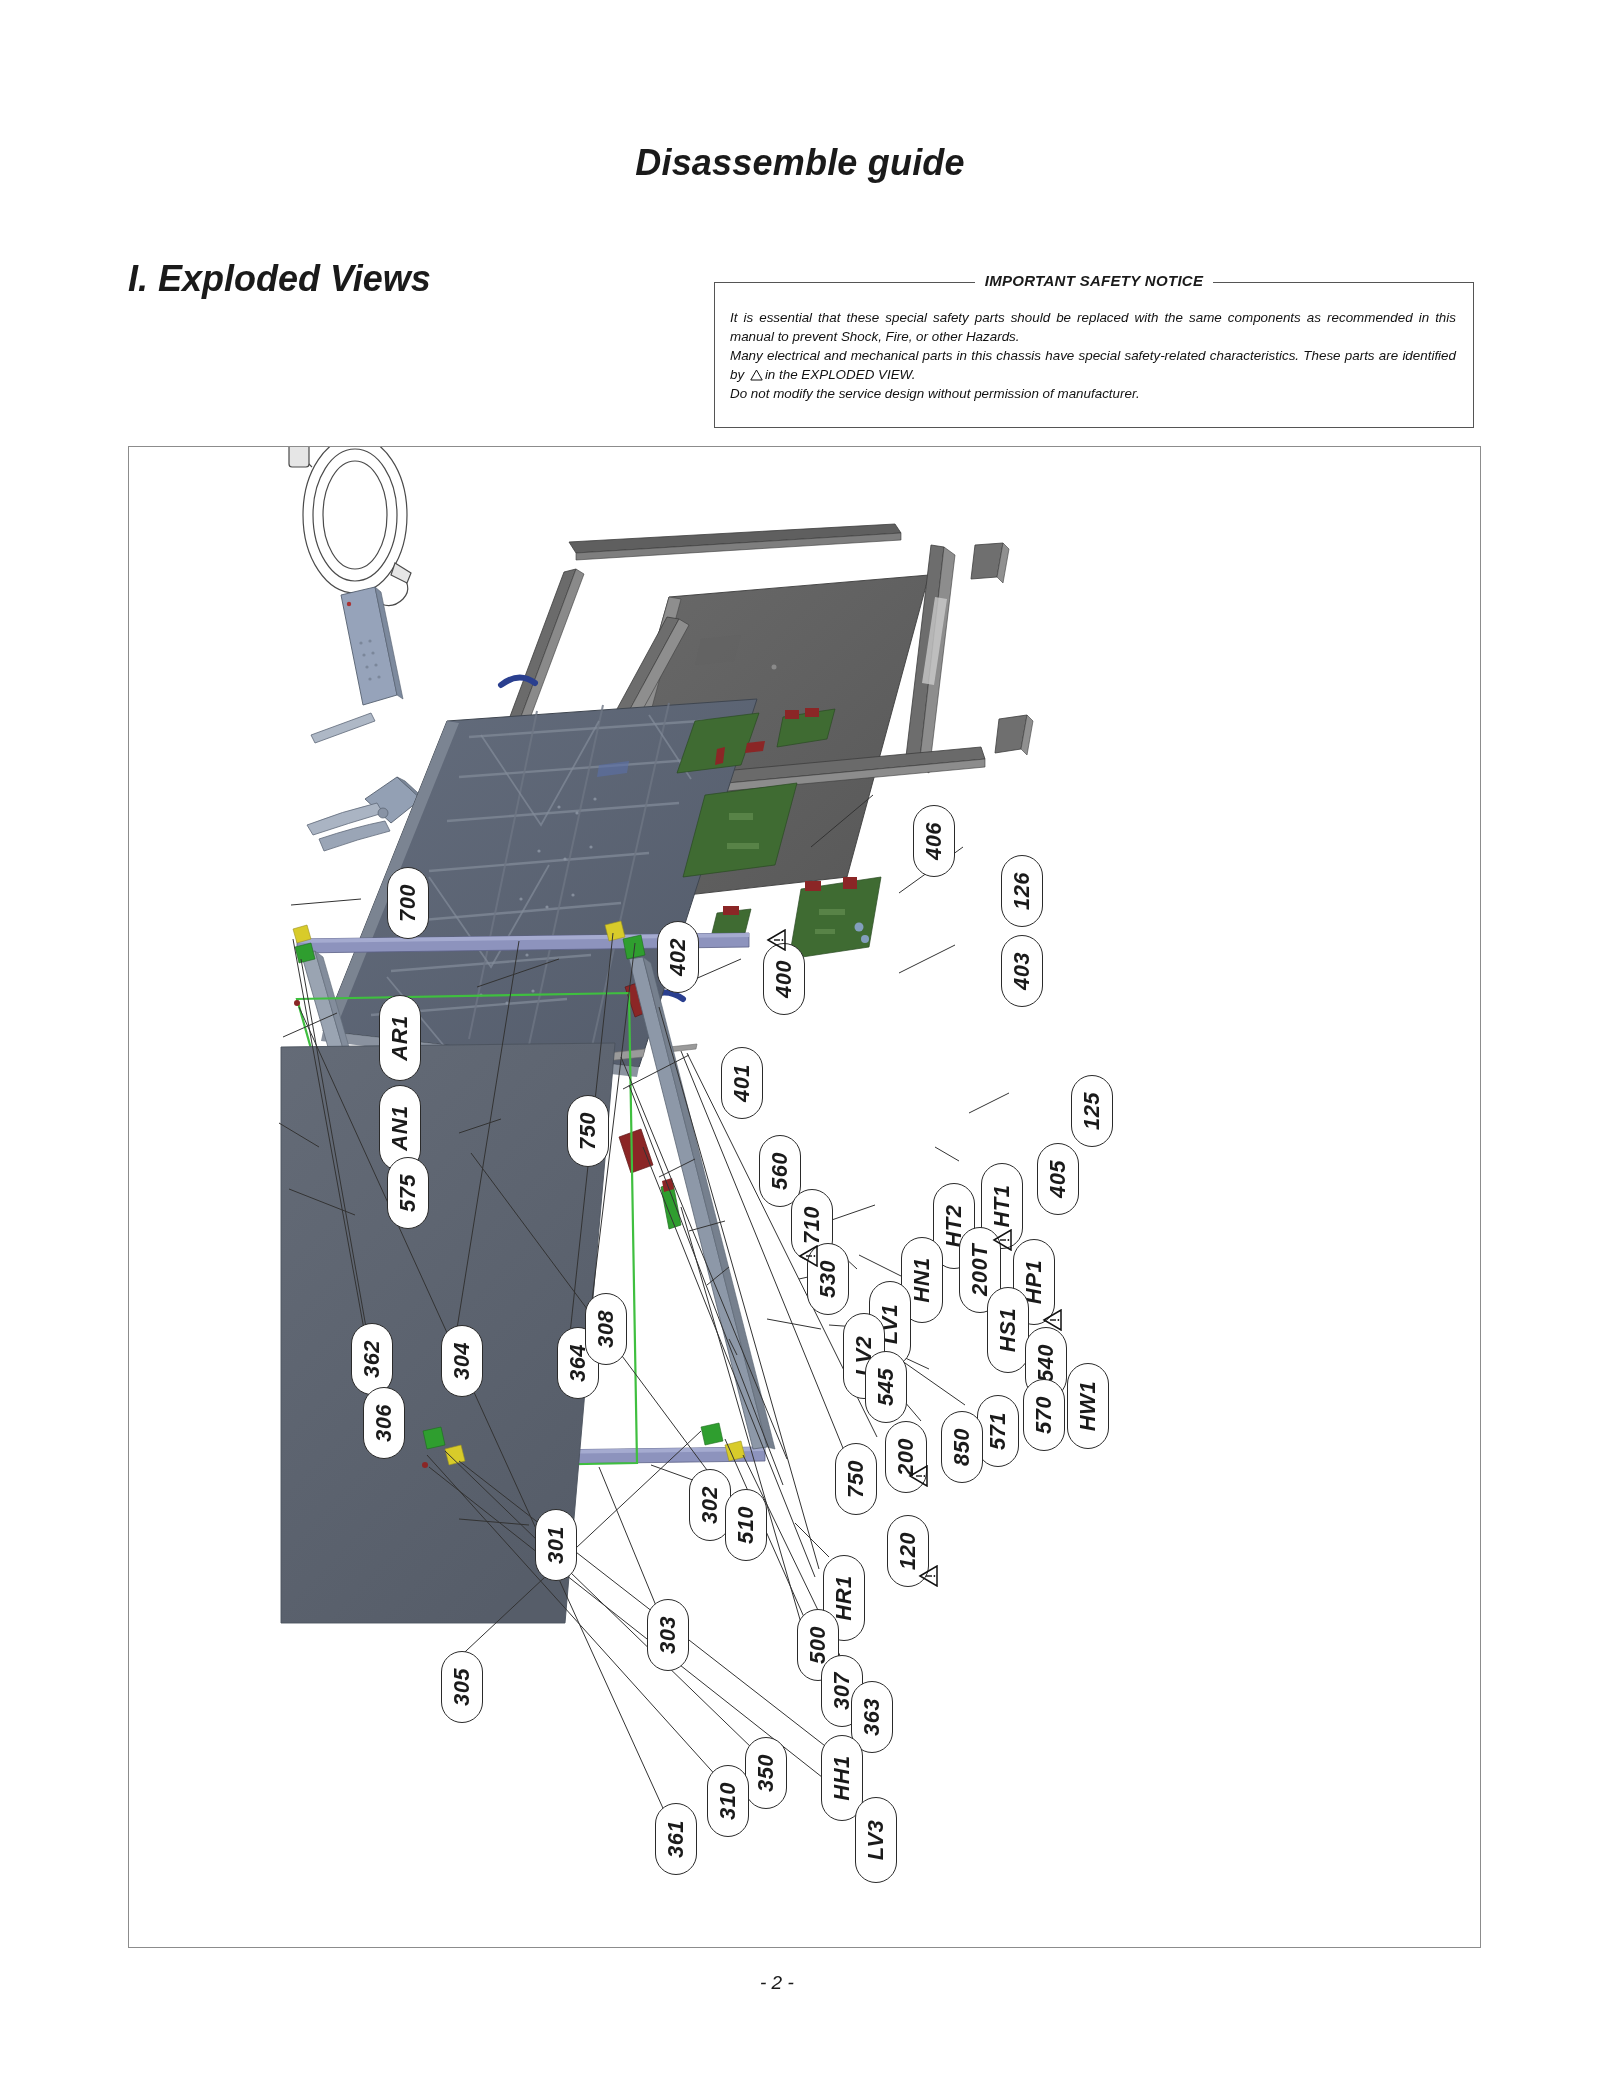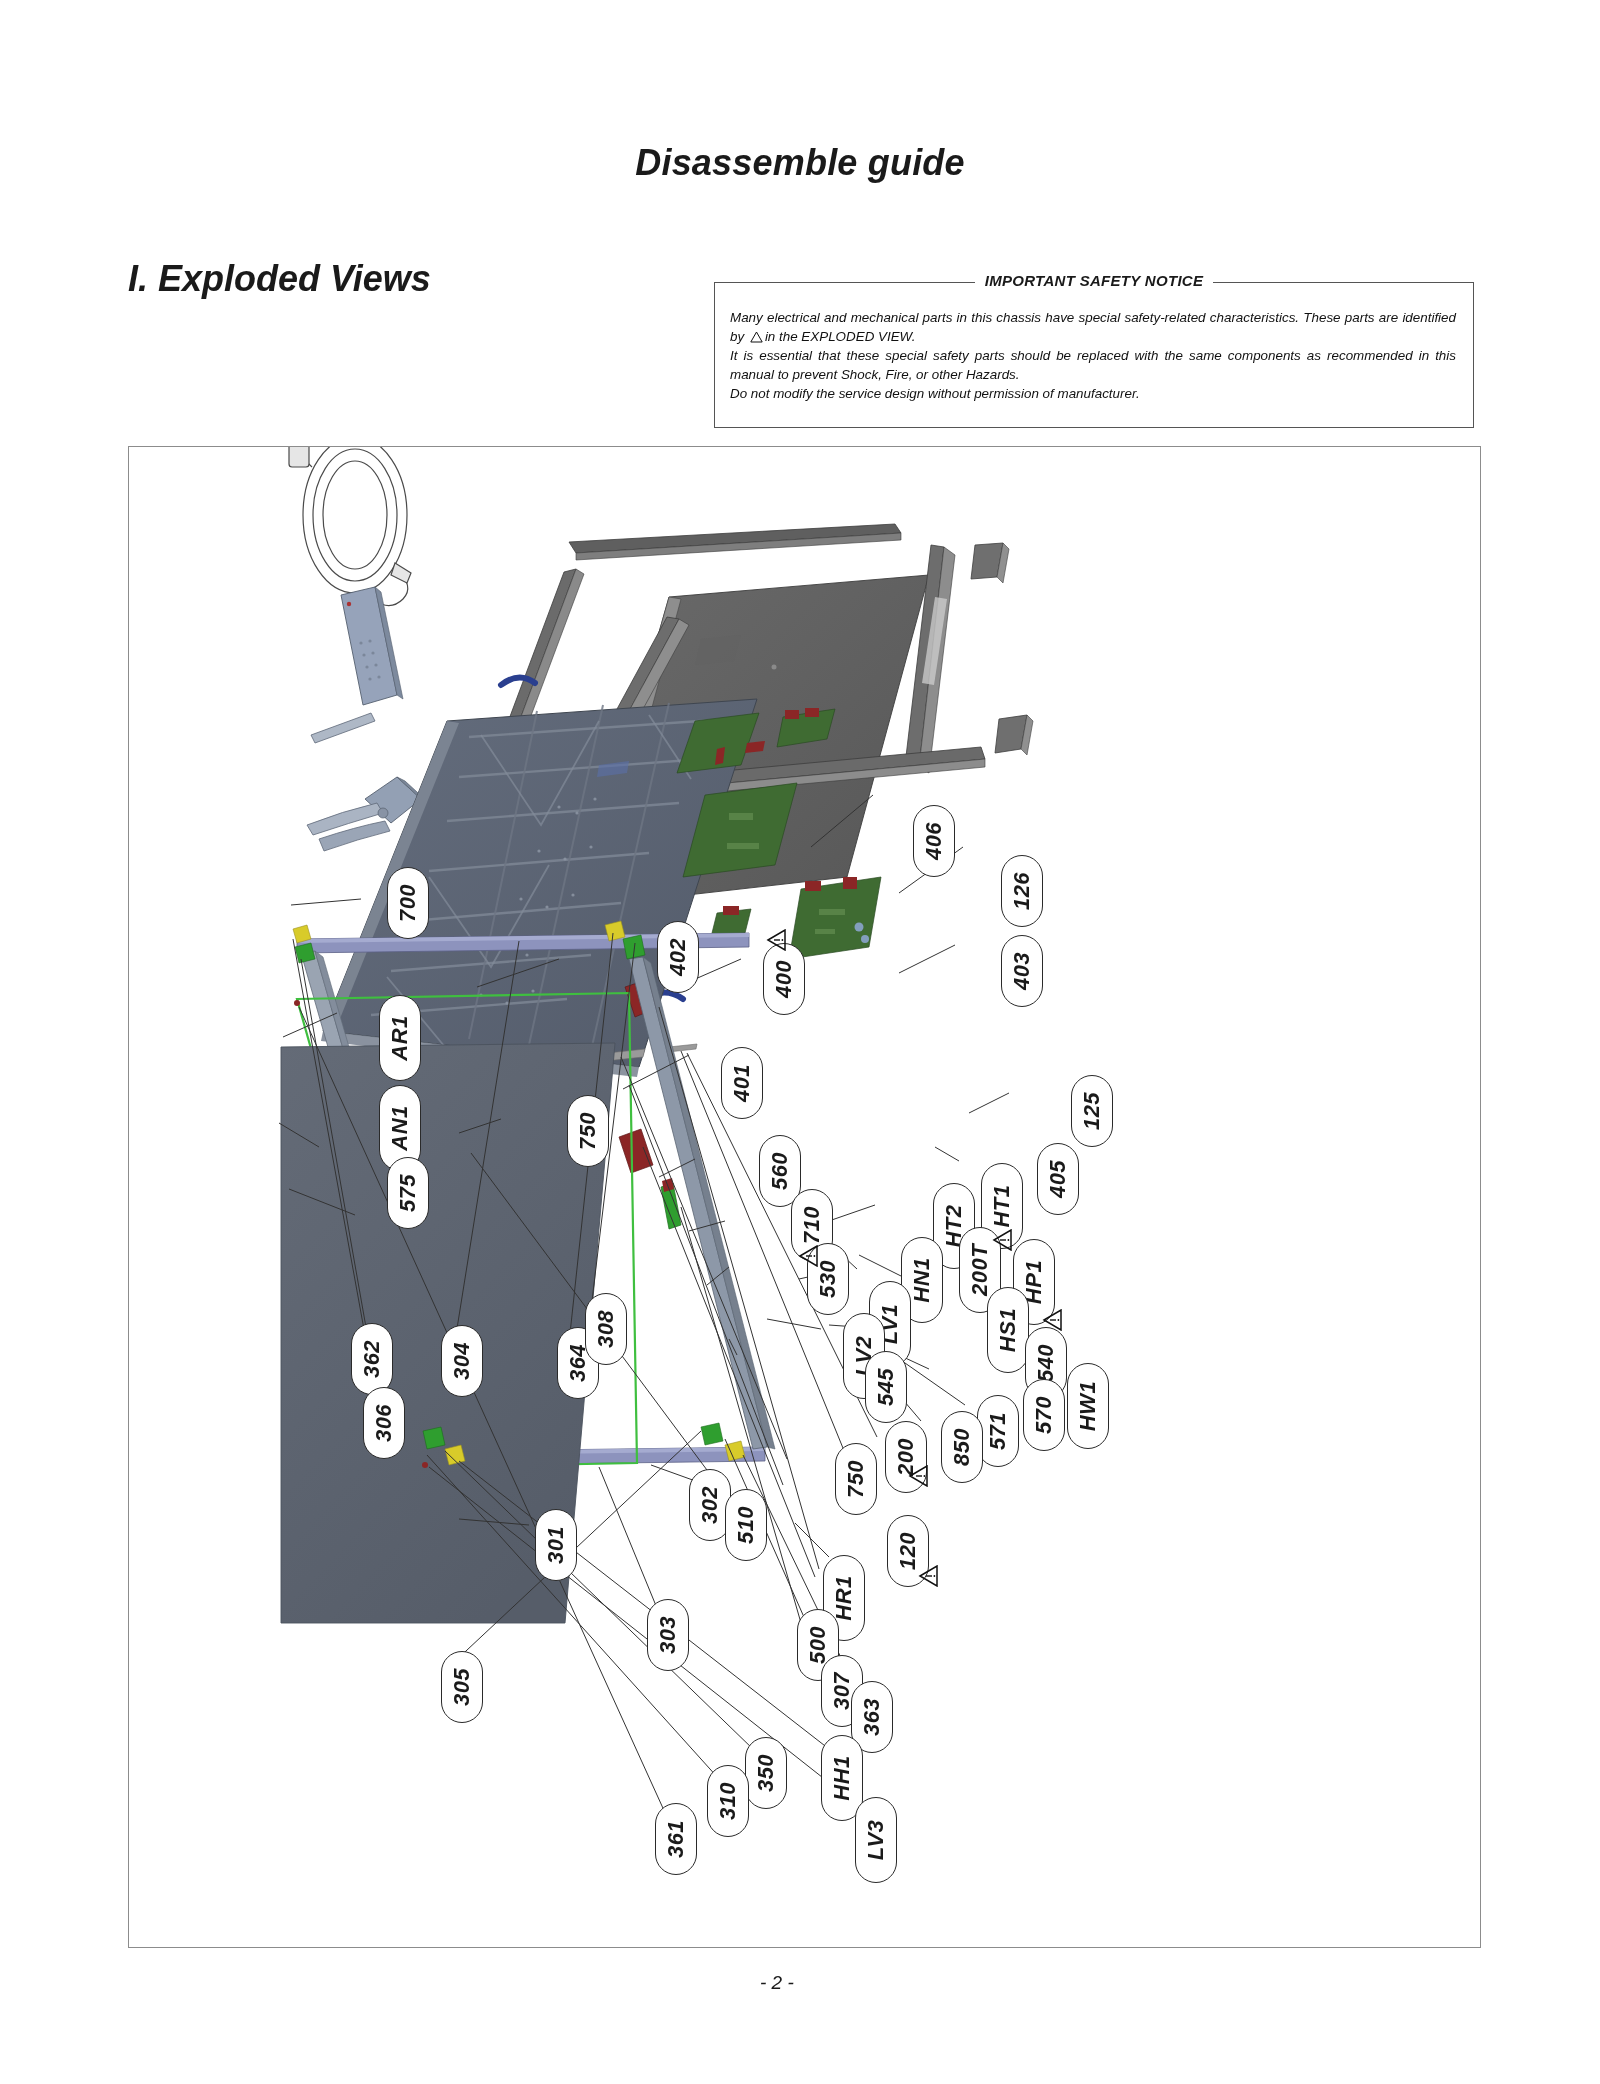--- a/index.html
+++ b/index.html
@@ -46,27 +46,27 @@
 <div id="page">
 
   <div class="doc-title">Disassemble guide</div>
   <div class="sec-title">I. Exploded Views</div>
 
   <div class="notice"></div>
   <div class="notice-legend">
     <span>IMPORTANT SAFETY NOTICE</span>
   </div>
   <div class="notice-body">
+    <p class="just">It is essential that these special safety parts should be replaced with the same components as recommended in this manual to prevent Shock, Fire, or other Hazards.</p>
     <p class="just"><span>Many electrical and mechanical parts in this chassis have special safety-related characteristics. These parts are identified by</span>
       <span class="tri-inline">
         <svg width="13" height="12" viewBox="0 0 13 12">
             <path d="M6.5 1 L12.2 11 L0.8 11 Z" fill="none" stroke="#111" stroke-width="1"></path>
           </svg>
       </span><span>in the EXPLODED VIEW.</span></p>
-    <p class="just">It is essential that these special safety parts should be replaced with the same components as recommended in this manual to prevent Shock, Fire, or other Hazards.</p>
     <p>Do not modify the service design without permission of manufacturer.</p>
   </div>
 
   <div class="frame">
     <div class="diagram">
 
       <svg width="1350" height="1499" viewBox="0 0 1350 1499">
         <defs>
           <linearGradient id="gScreen" x1="0" y1="0" x2="1" y2="1">
             <stop offset="0" stop-color="#6a6a6a"></stop>

